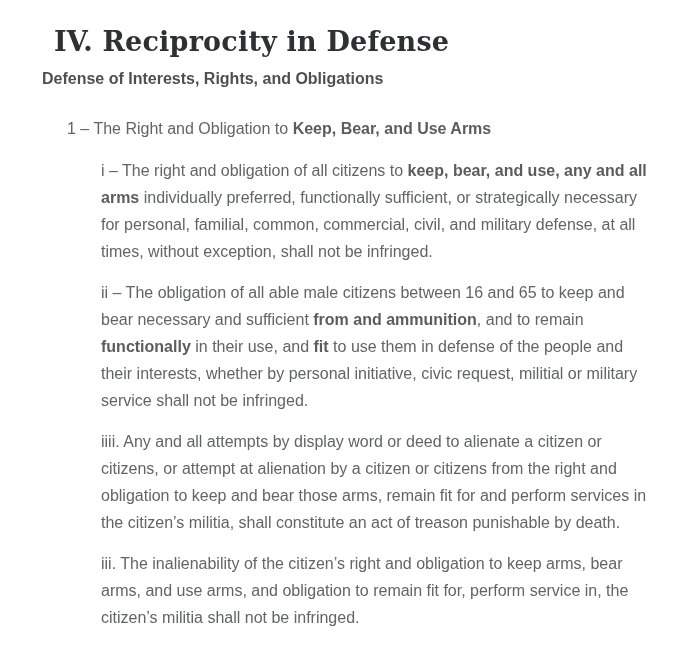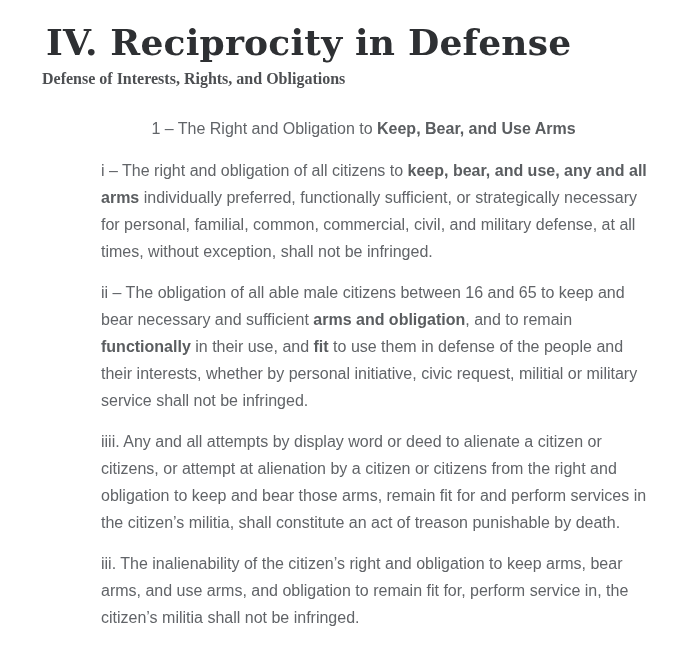--- a/index.html
+++ b/index.html
@@ -18,60 +18,59 @@
     width: 698px;
     height: 645px;
     background: var(--bg);
     overflow: hidden;
     padding: 26px 38px 0 42px;
     font-family: "Liberation Sans", sans-serif;
   }
   .section-heading {
     font-family: "DejaVu Serif", serif;
     font-weight: 700;
-    font-size: 36px;
+    font-size: 27px;
     line-height: 32px;
     color: var(--heading-color);
-    margin: 0 0 11px 4px;
+    margin: 0 0 11px 12px;
     letter-spacing: 0.2px;
   }
   .subsection-heading {
-    font-family: Liberation Serif, serif;
+    font-family: Liberation Sans, sans-serif;
     font-weight: 700;
     font-size: 16px;
     line-height: 19px;
     color: var(--subheading-color);
     margin: 0 0 27px 0;
   }
   .clause {
     font-size: 16px;
     line-height: 27px;
     color: var(--body-color);
     margin: 0 0 14px 0;
   }
   .clause b {
     font-weight: 700;
     color: #5a5d60;
   }
   .clause.lvl1 {
     margin-left: 25px;
     margin-bottom: 15px;
-    text-align: center;
   }
   .clause.lvl2 {
     margin-left: 59px;
     max-width: 556px;
   }
 </style>
 </head>
 <body>
 
 <div class="page">
   <h1 class="section-heading">IV. Reciprocity in Defense</h1>
   <h2 class="subsection-heading">Defense of Interests, Rights, and Obligations</h2>
   <div>
     <p class="clause lvl1">1 – The Right and Obligation to <b>Keep, Bear, and Use Arms</b></p>
     <p class="clause lvl2">i – The right and obligation of all citizens to <b>keep, bear, and use, any and all arms</b> individually preferred, functionally sufficient, or strategically necessary for personal, familial, common, commercial, civil, and military defense, at all times, without exception, shall not be infringed.</p>
-    <p class="clause lvl2">ii – The obligation of all able male citizens between 16 and 65 to keep and bear necessary and sufficient <b>arms and obligation</b>, and to remain <b>functionally</b> in their use, and <b>fit</b> to use them in defense of the people and their interests, whether by personal initiative, civic request, militial or military service shall not be infringed.</p>
+    <p class="clause lvl2">ii – The obligation of all able male citizens between 16 and 65 to keep and bear necessary and sufficient <b>from and ammunition</b>, and to remain <b>functionally</b> in their use, and <b>fit</b> to use them in defense of the people and their interests, whether by personal initiative, civic request, militial or military service shall not be infringed.</p>
     <p class="clause lvl2">iiii. Any and all attempts by display word or deed to alienate a citizen or citizens, or attempt at alienation by a citizen or citizens from the right and obligation to keep and bear those arms, remain fit for and perform services in the citizen’s militia, shall constitute an act of treason punishable by death.</p>
     <p class="clause lvl2">iii. The inalienability of the citizen’s right and obligation to keep arms, bear arms, and use arms, and obligation to remain fit for, perform service in, the citizen’s militia shall not be infringed.</p>
   </div>
 </div>
 
 </body></html>

